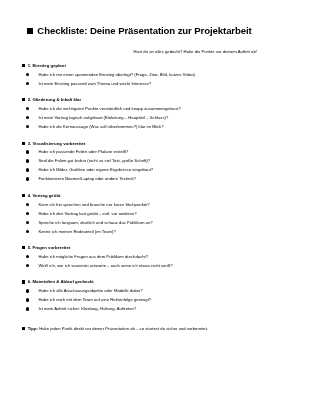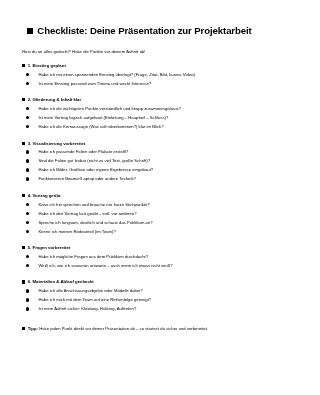--- a/index.html
+++ b/index.html
@@ -15,20 +15,21 @@
     color: #000000;
     -webkit-font-smoothing: antialiased;
   }
   .page {
     width: 279px;
     height: 395px;
     background: #ffffff;
     box-sizing: border-box;
     padding: 26px 22px 18px 22px;
     position: relative;
+    text-align: right;
   }
   
   .title-row {
     display: flex;
     align-items: center;
     justify-content: center;
     gap: 4px;
     margin: 0 0 12px 0;
   }
   .title-marker {

